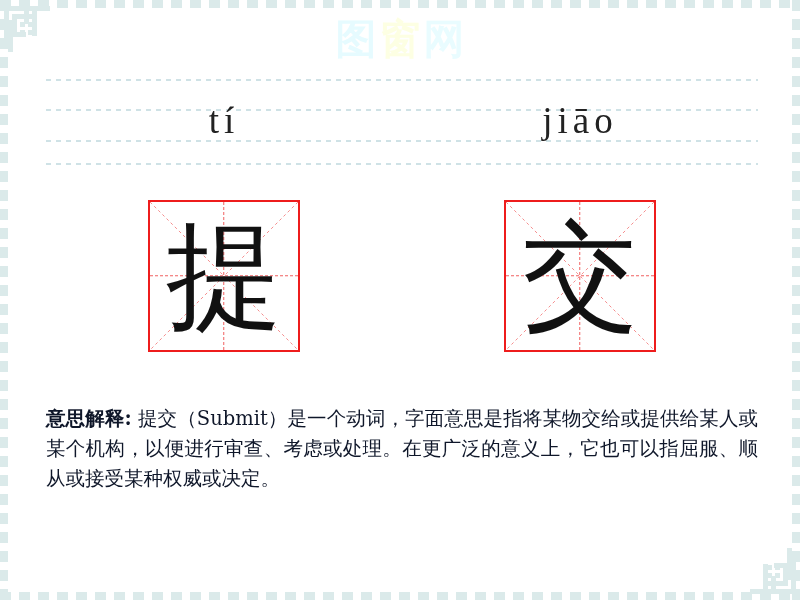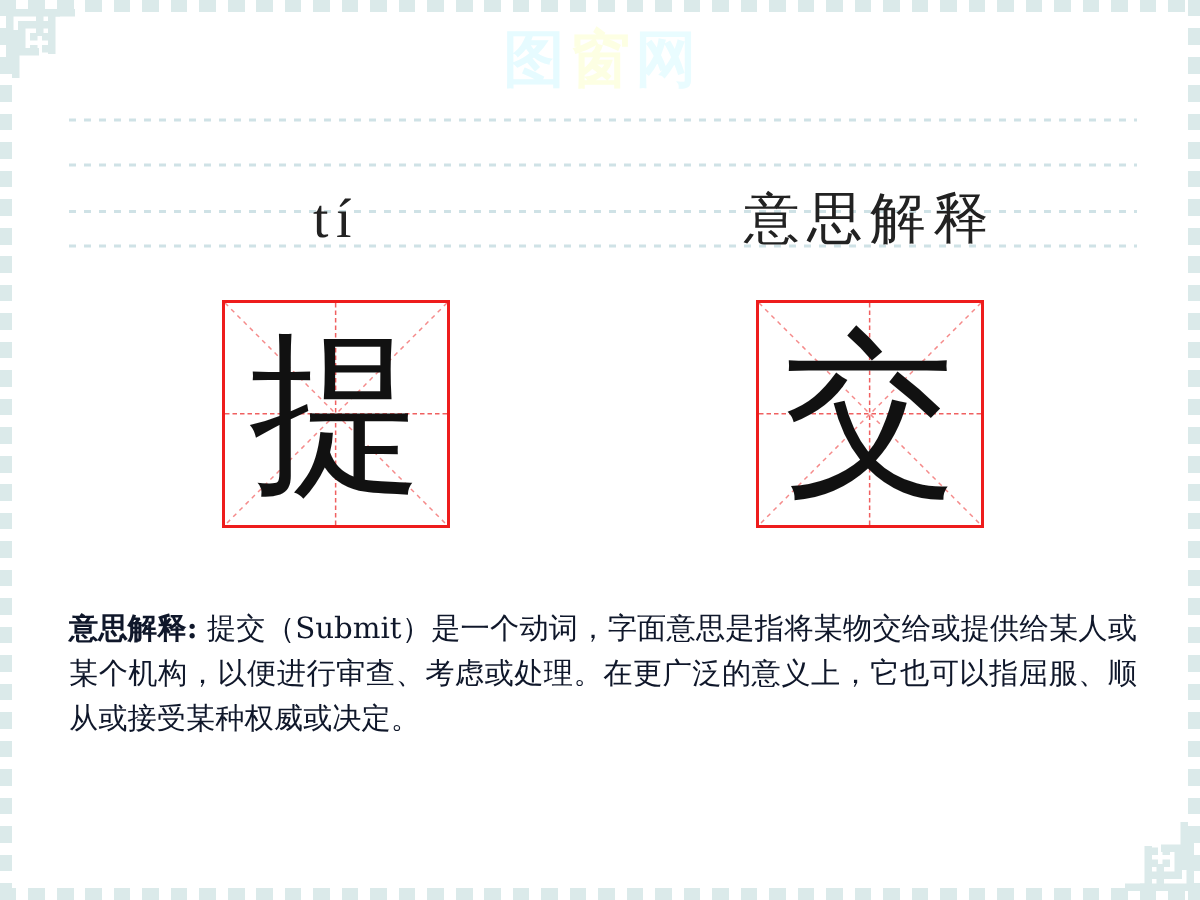--- a/index.html
+++ b/index.html
@@ -78,21 +78,20 @@
   .gl4 { top: 85px; }
 
   
   .pinyin-row {
     position: absolute;
     left: 46px;
     top: 78px;
     width: 712px;
     height: 90px;
     display: flex;
-    align-items: flex-end;
   }
   .pinyin-cell {
     flex: 1 1 0;
     display: flex;
     align-items: center;
     justify-content: center;
   }
   .pinyin-text {
     font-family: "Liberation Serif", "DejaVu Serif", serif;
     font-size: 37px;
@@ -269,21 +268,21 @@
     <div class="guide-line gl2"></div>
     <div class="guide-line gl3"></div>
     <div class="guide-line gl4"></div>
   </div>
 
   <div class="pinyin-row">
     <div class="pinyin-cell">
       <span class="pinyin-text">tí</span>
     </div>
     <div class="pinyin-cell">
-      <span class="pinyin-text">意思解释</span>
+      <span class="pinyin-text">jiāo</span>
     </div>
   </div>
 
   <div class="char-row">
 
     <div class="char-cell">
       <div class="grid-box">
         <svg class="diag" viewBox="0 0 152 152" preserveAspectRatio="none">
           <line x1="0" y1="0" x2="152" y2="152"></line>
           <line x1="152" y1="0" x2="0" y2="152"></line>

